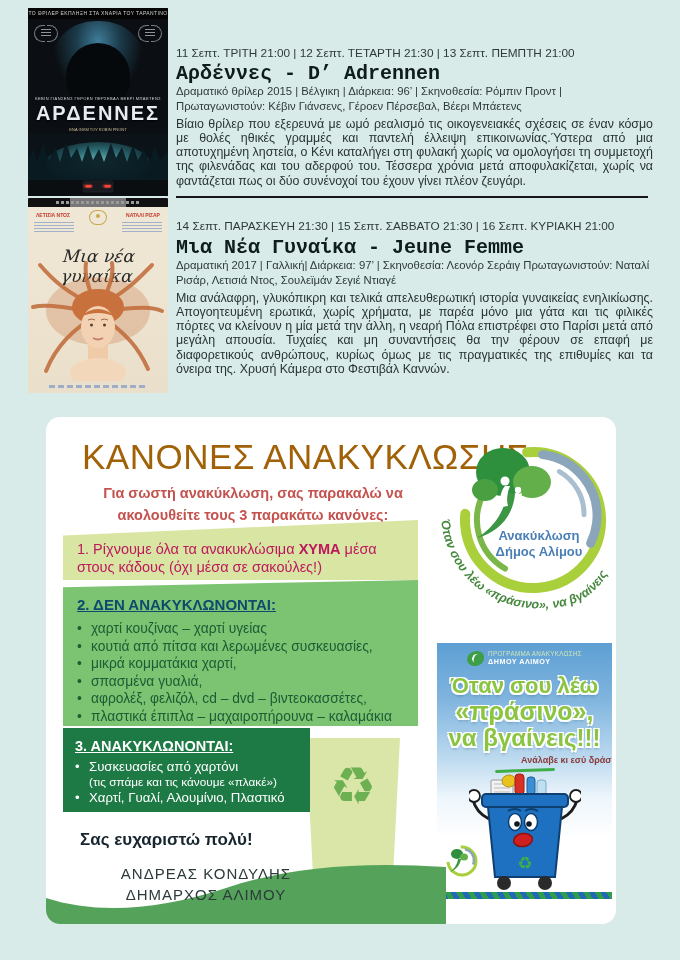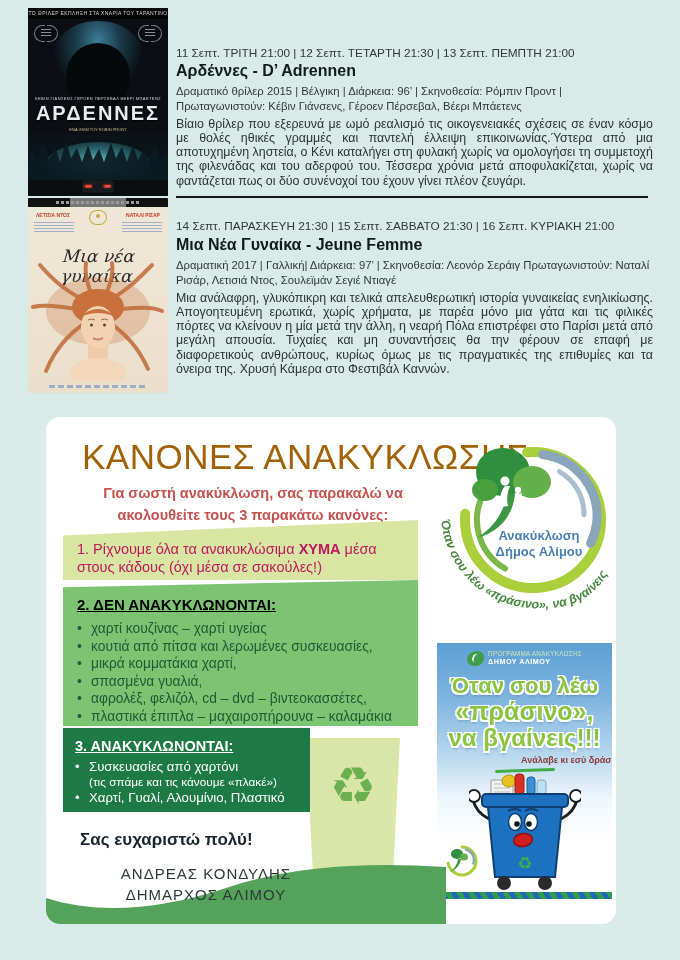--- a/index.html
+++ b/index.html
@@ -1,21 +1,21 @@
 <!DOCTYPE html>
 <html><head>
 <meta charset="utf-8">
 <style>
   html,body{margin:0;padding:0;}
   .page{position:relative;width:680px;height:960px;background:#d9ebe8;
         font-family:"Liberation Sans",sans-serif;overflow:hidden;}
 
   
   .sched{position:absolute;left:176px;width:480px;font-size:11.8px;color:#2e3a3a;}
-  .ftitle{position:absolute;left:176px;width:480px;font-size:16px;font-weight:bold;color:#0e1c1c;}
+  .ftitle{position:absolute;left:176px;width:480px;font-size:20px;font-weight:bold;color:#0e1c1c;font-family:Liberation Mono, monospace;}
   .fmeta{position:absolute;left:176px;width:478px;font-size:11.3px;line-height:1.3;color:#2e3a3a;}
   .fdesc{position:absolute;left:176px;width:477px;font-size:12.4px;line-height:1.14;color:#293434;text-align:justify;}
   .divider{position:absolute;left:176px;top:196px;width:472px;height:2px;background:#161616;}
 
   
   .poster{position:absolute;overflow:hidden;border-radius:1px;}
   #poster-ard{left:28px;top:8px;width:140px;height:188px;background:#0b0f13;}
   .ard-topbar{position:absolute;left:0;top:0;width:100%;height:11px;background:#040404;
      color:#cfd4d6;font-size:5px;letter-spacing:.4px;text-align:center;line-height:11px;white-space:nowrap;overflow:hidden;}
   .ard-head{position:absolute;left:22px;top:13px;width:96px;height:92px;
@@ -62,21 +62,21 @@
   .rc-title{position:absolute;left:36px;top:20px;font-size:35px;font-weight:normal;
         color:#a16207;letter-spacing:.5px;}
   .rc-intro{position:absolute;left:40px;top:66px;width:334px;text-align:center;
         font-size:14.5px;font-weight:bold;color:#c4524e;line-height:1.5;}
   .box1{position:absolute;left:17px;top:103px;width:355px;height:60px;background:#d9e6a3;
         clip-path:polygon(0 26%,100% 0,100% 100%,0 100%);
         box-sizing:border-box;padding:20px 12px 0 14px;font-size:14.5px;line-height:1.25;color:#be185d;}
   .box2{position:absolute;left:17px;top:163px;width:355px;height:146px;background:#7cc472;
         clip-path:polygon(0 5%,100% 0,100% 100%,0 100%);
         box-sizing:border-box;padding:16px 10px 0 14px;}
-  .box2 .heading{font-size:15px;font-weight:bold;color:#000000;text-decoration:underline;margin-bottom:7px;}
+  .box2 .heading{font-size:15px;font-weight:bold;color:#0c4a6e;text-decoration:underline;margin-bottom:7px;}
   .brow{display:flex;font-size:13.8px;color:#1d5c35;line-height:17.6px;}
   .brow .blt{width:14px;flex:none;}
   .box3{position:absolute;left:17px;top:311px;width:247px;height:84px;background:#1e7a45;
         box-sizing:border-box;padding:10px 8px 0 12px;color:#fff;z-index:4;}
   .box3 .heading{font-size:14.5px;font-weight:bold;text-decoration:underline;margin-bottom:5px;}
   .box3 .brow{color:#fff;font-size:13.2px;line-height:16px;}
   .box3 .cont{font-size:11.8px;line-height:15px;padding-left:14px;}
   .bin-big{position:absolute;left:257px;top:321px;width:100px;height:138px;background:#d9e6a8;
         clip-path:polygon(3% 0,97% 0,90% 100%,10% 100%);z-index:2;text-align:center;}
   .bin-big .sym{display:block;margin-top:22px;font-family:"DejaVu Sans",sans-serif;

